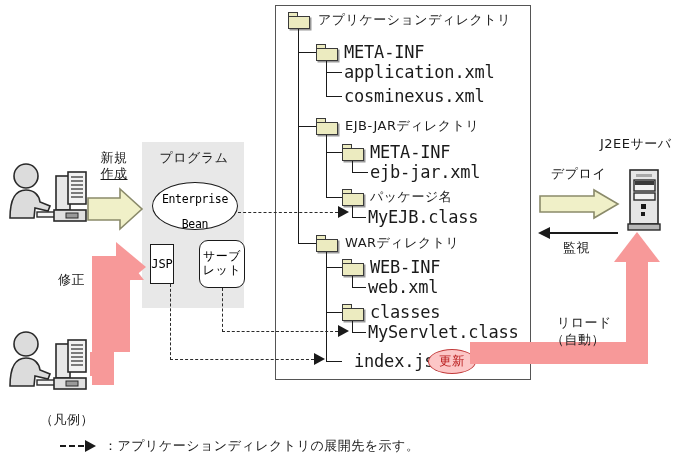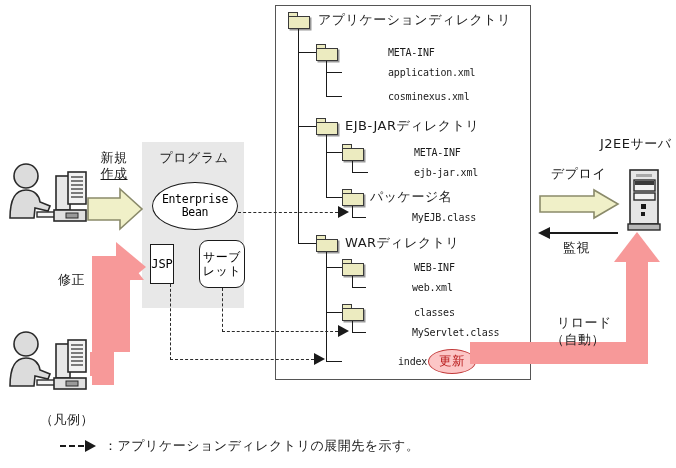--- a/index.html
+++ b/index.html
@@ -27,23 +27,22 @@
   .label {
     position: absolute;
     font-size: 13px;
     line-height: 15px;
     letter-spacing: 0.3px;
     white-space: pre;
     color: #1a1a1a;
   }
   .label-mono {
     font-family: "DejaVu Sans Mono", "Liberation Mono", monospace;
-    font-size: 10px;
+    font-size: 17px;
     letter-spacing: -0.2px;
-    margin-left: 44px;
   }
   .label-jp {
     font-family: "DejaVu Sans", "Liberation Sans", sans-serif;
     font-size: 13px;
     letter-spacing: 0.5px;
   }
   .label-center { text-align: center; }
 
   
   #main-box {
@@ -80,20 +79,21 @@
     display: flex;
     align-items: center;
     justify-content: center;
     flex-direction: column;
   }
   #ent-bean-ellipse span {
     font-family: "DejaVu Sans Mono", "Liberation Mono", monospace;
     font-size: 11.5px;
     line-height: 13px;
     letter-spacing: -0.3px;
+    margin-top: 12px;
   }
   #jsp-box {
     position: absolute;
     left: 150px;
     top: 244px;
     width: 24px;
     height: 40px;
     border: 1.4px solid #1a1a1a;
     background: #ffffff;
     box-sizing: border-box;
@@ -110,21 +110,21 @@
     width: 46px;
     height: 48px;
     border: 1.4px solid #1a1a1a;
     border-radius: 9px;
     background: #ffffff;
     box-sizing: border-box;
     display: flex;
     align-items: center;
     justify-content: center;
     flex-direction: column;
-    font-family: Liberation Serif, serif;
+    font-family: Liberation Mono, monospace;
     font-size: 12px;
     line-height: 14px;
     letter-spacing: 0.5px;
   }
 
   
   .folder {
     position: absolute;
     width: 22px;
     height: 17px;

